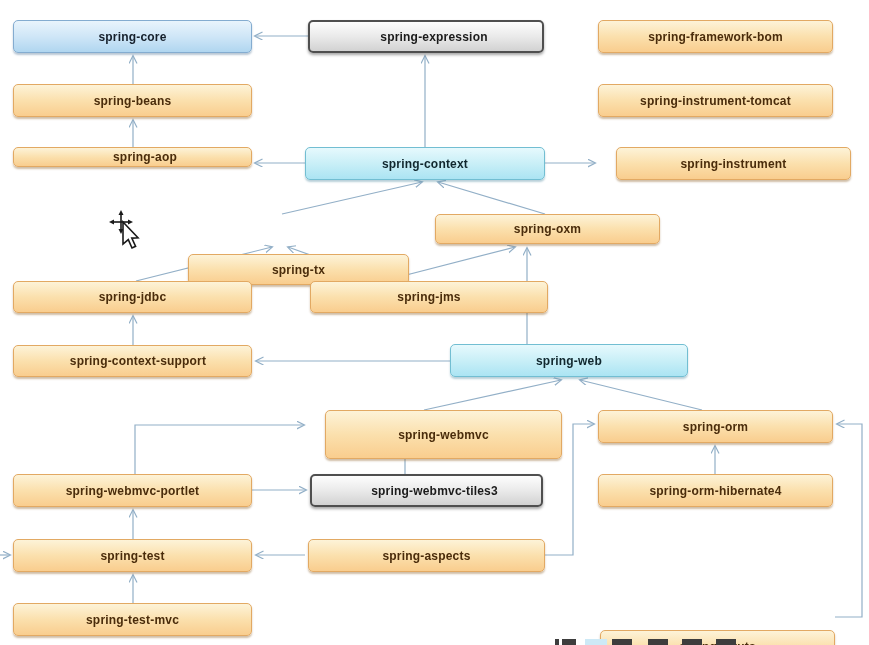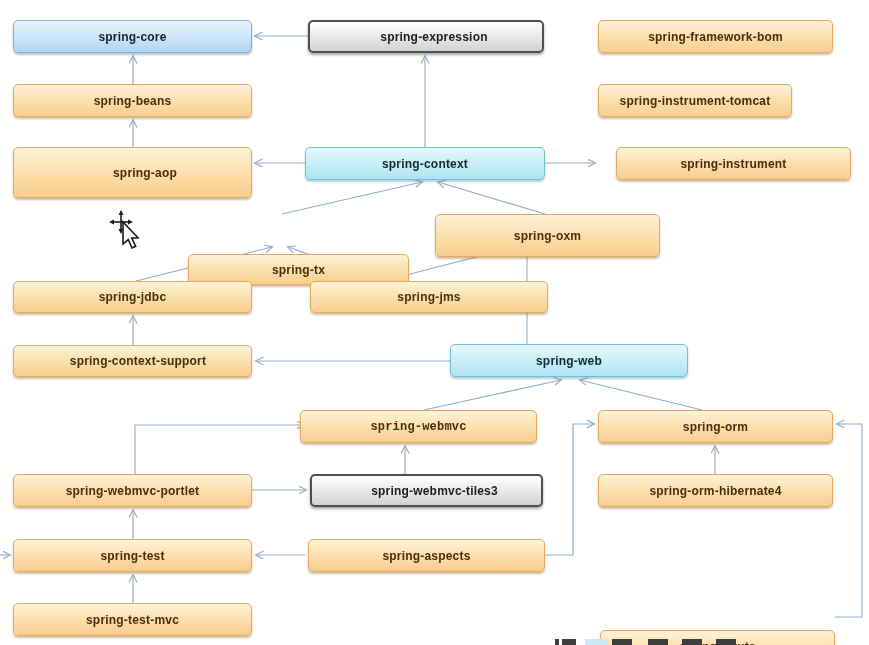--- a/index.html
+++ b/index.html
@@ -68,51 +68,51 @@
       </div>
       <div class="node node-gray" style="left: 308px; top: 20px; width: 236px; height: 33px;">
         <span>spring-expression</span>
       </div>
       <div class="node node-orange" style="left: 598px; top: 20px; width: 235px; height: 33px;">
         <span>spring-framework-bom</span>
       </div>
       <div class="node node-orange" style="left: 13px; top: 84px; width: 239px; height: 33px;">
         <span>spring-beans</span>
       </div>
-      <div class="node node-orange" style="left: 598px; top: 84px; width: 194px; height: 33px; align-items: center;">
+      <div class="node node-orange" style="left: 598px; top: 84px; width: 235px; height: 33px; align-items: center;">
         <span>spring-instrument-tomcat</span>
       </div>
-      <div class="node node-orange" style="left: 13px; top: 147px; width: 239px; height: 51px; padding-left: 25px;">
+      <div class="node node-orange" style="left: 13px; top: 147px; width: 239px; height: 20px; padding-left: 25px;">
         <span>spring-aop</span>
       </div>
       <div class="node node-cyan" style="left: 305px; top: 147px; width: 240px; height: 33px; text-align: center;">
         <span>spring-context</span>
       </div>
       <div class="node node-orange" style="left: 598px; top: 147px; width: 235px; height: 33px; margin-left: 18px;">
         <span>spring-instrument</span>
       </div>
       <div class="node node-orange" style="left: 188px; top: 214px; width: 221px; height: 31px; margin-top: 40px;">
         <span>spring-tx</span>
       </div>
-      <div class="node node-orange" style="left: 435px; top: 214px; width: 225px; height: 43px;">
+      <div class="node node-orange" style="left: 435px; top: 214px; width: 225px; height: 30px;">
         <span>spring-oxm</span>
       </div>
       <div class="node node-orange" style="left: 13px; top: 281px; width: 239px; height: 32px;">
         <span>spring-jdbc</span>
       </div>
       <div class="node node-orange" style="left: 310px; top: 281px; width: 238px; height: 32px;">
         <span>spring-jms</span>
       </div>
       <div class="node node-orange" style="left: 13px; top: 345px; width: 239px; height: 32px; padding-left: 11px;">
         <span>spring-context-support</span>
       </div>
       <div class="node node-cyan" style="left: 450px; top: 344px; width: 238px; height: 33px;">
         <span>spring-web</span>
       </div>
-      <div class="node node-orange" style="left: 300px; top: 410px; width: 237px; height: 33px; font-family: Liberation Mono, monospace;">
+      <div class="node node-orange" style="left: 325px; top: 410px; width: 237px; height: 49px;">
         <span>spring-webmvc</span>
       </div>
       <div class="node node-orange" style="left: 598px; top: 410px; width: 235px; height: 33px;">
         <span>spring-orm</span>
       </div>
       <div class="node node-orange" style="left: 13px; top: 474px; width: 239px; height: 33px;">
         <span>spring-webmvc-portlet</span>
       </div>
       <div class="node node-gray" style="left: 310px; top: 474px; width: 233px; height: 33px; text-align: center;">
         <span>spring-webmvc-tiles3</span>

